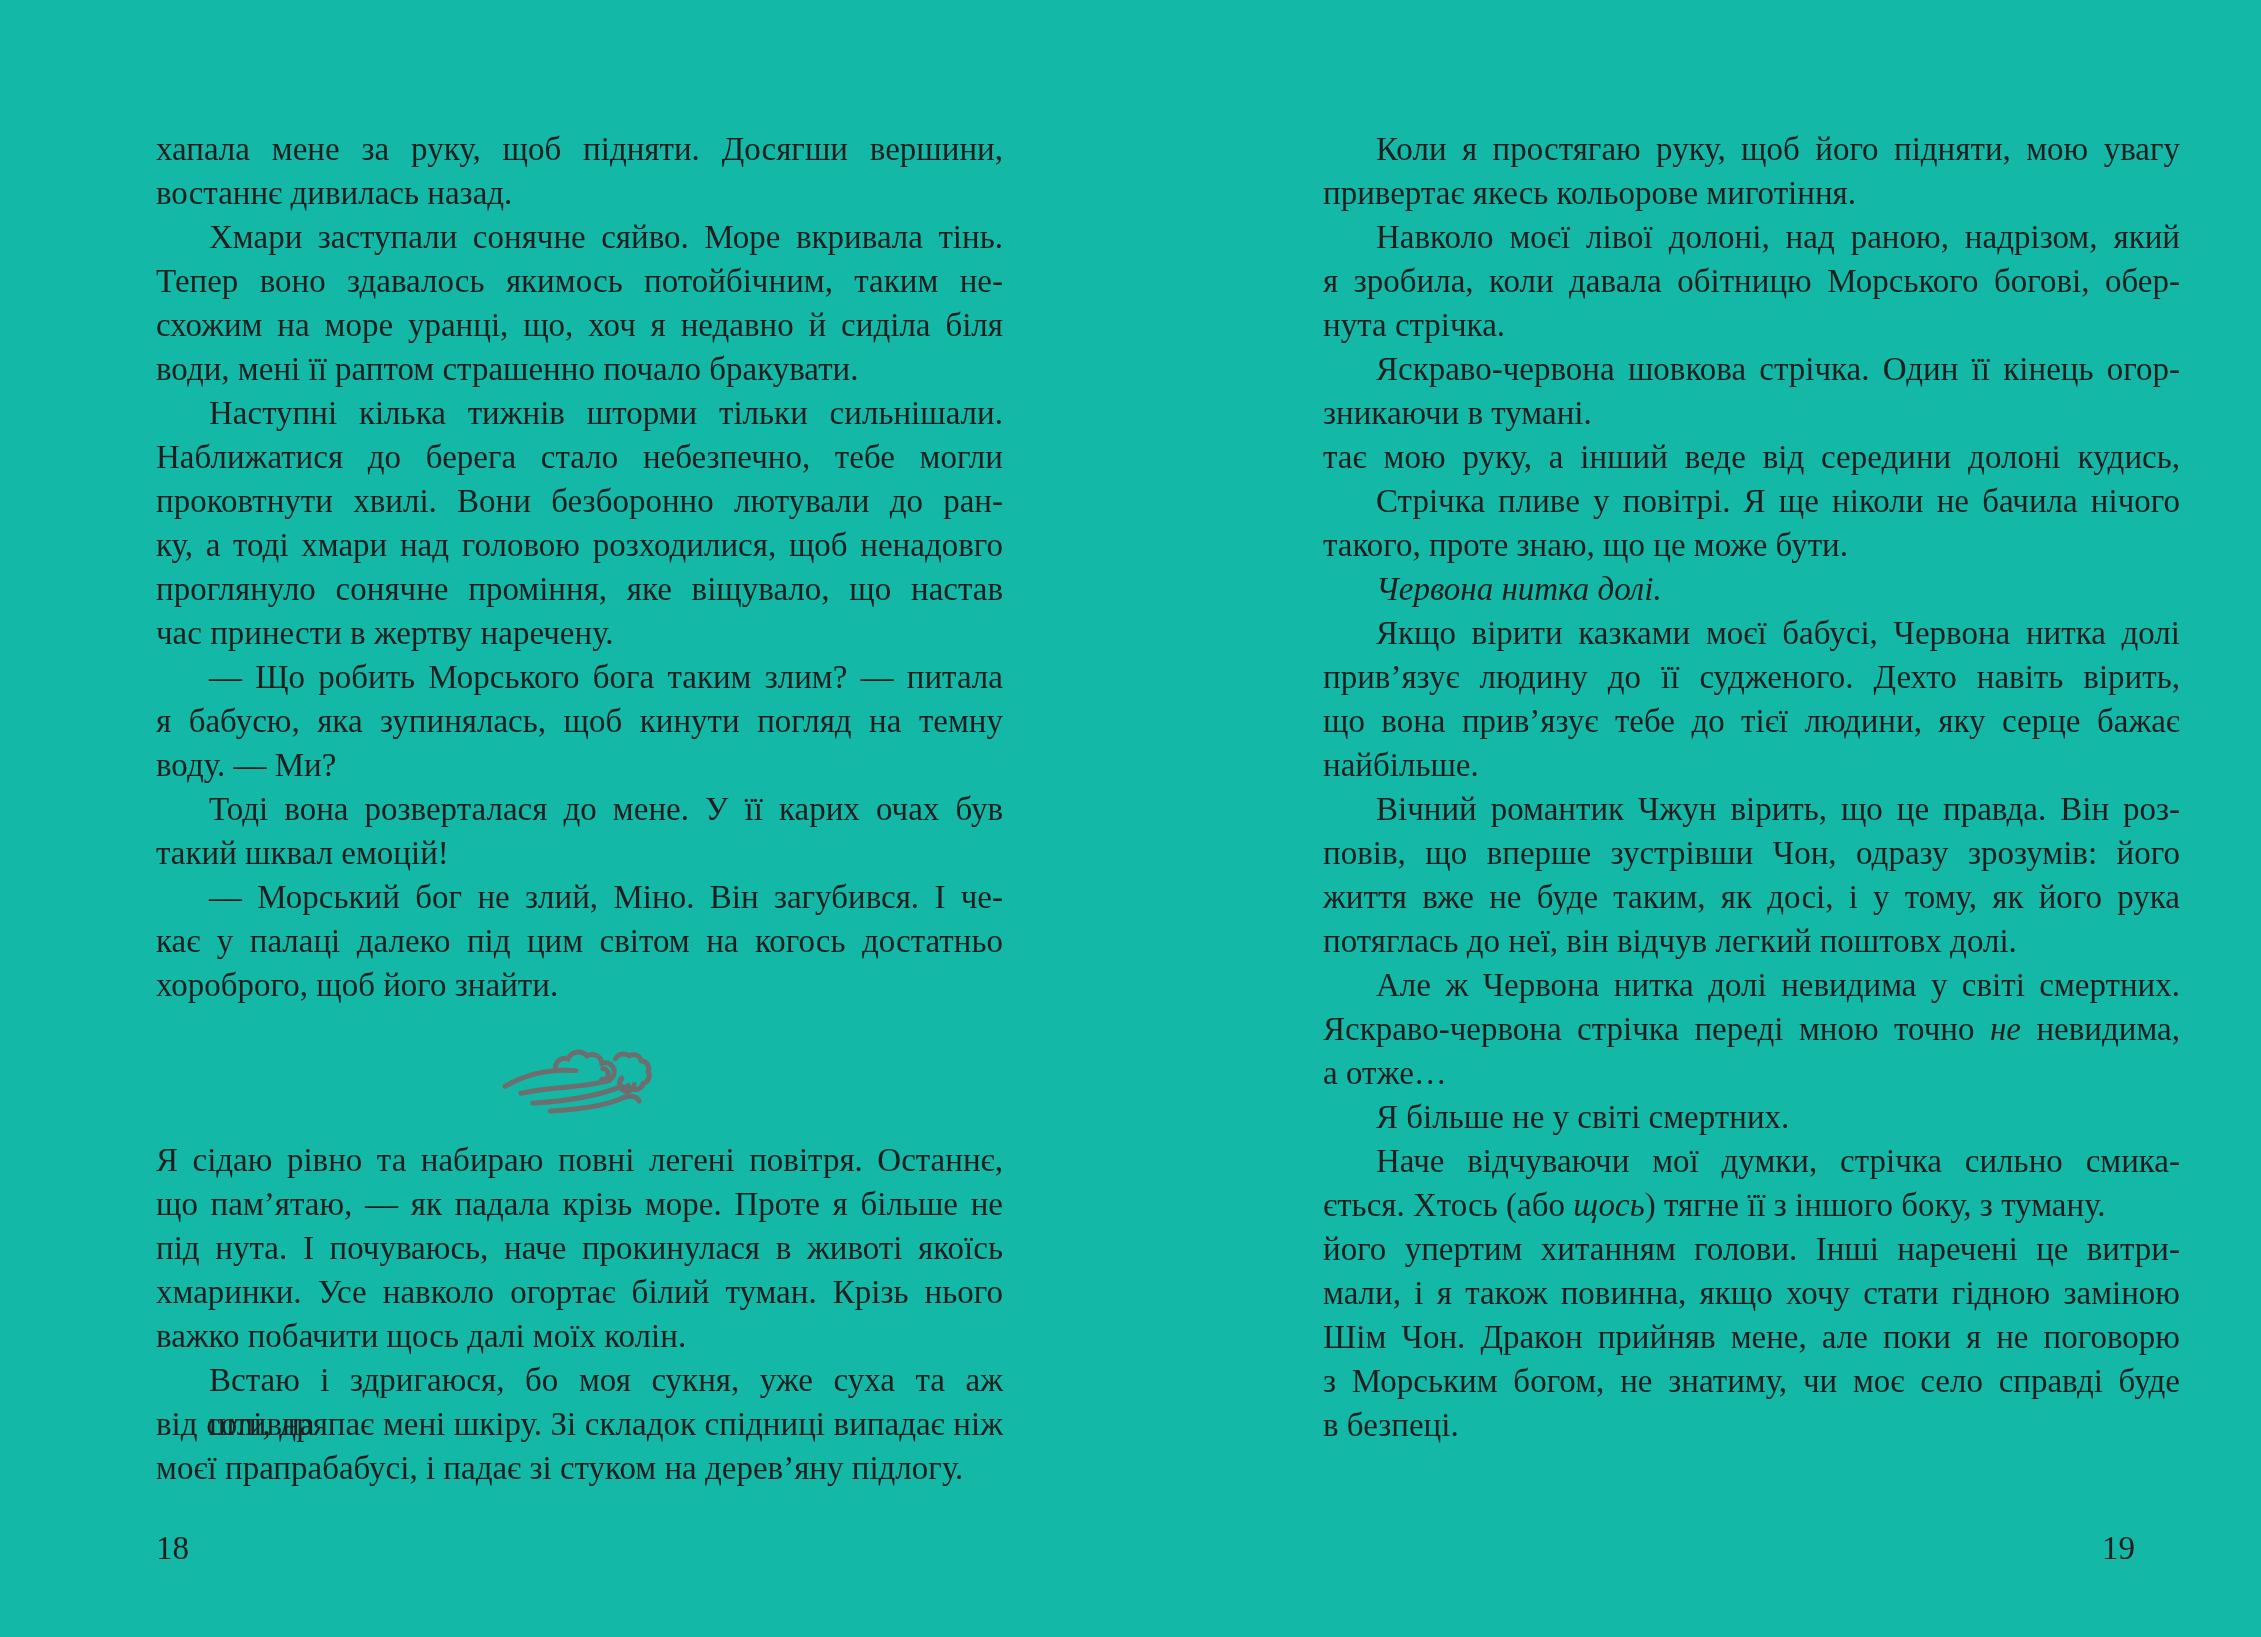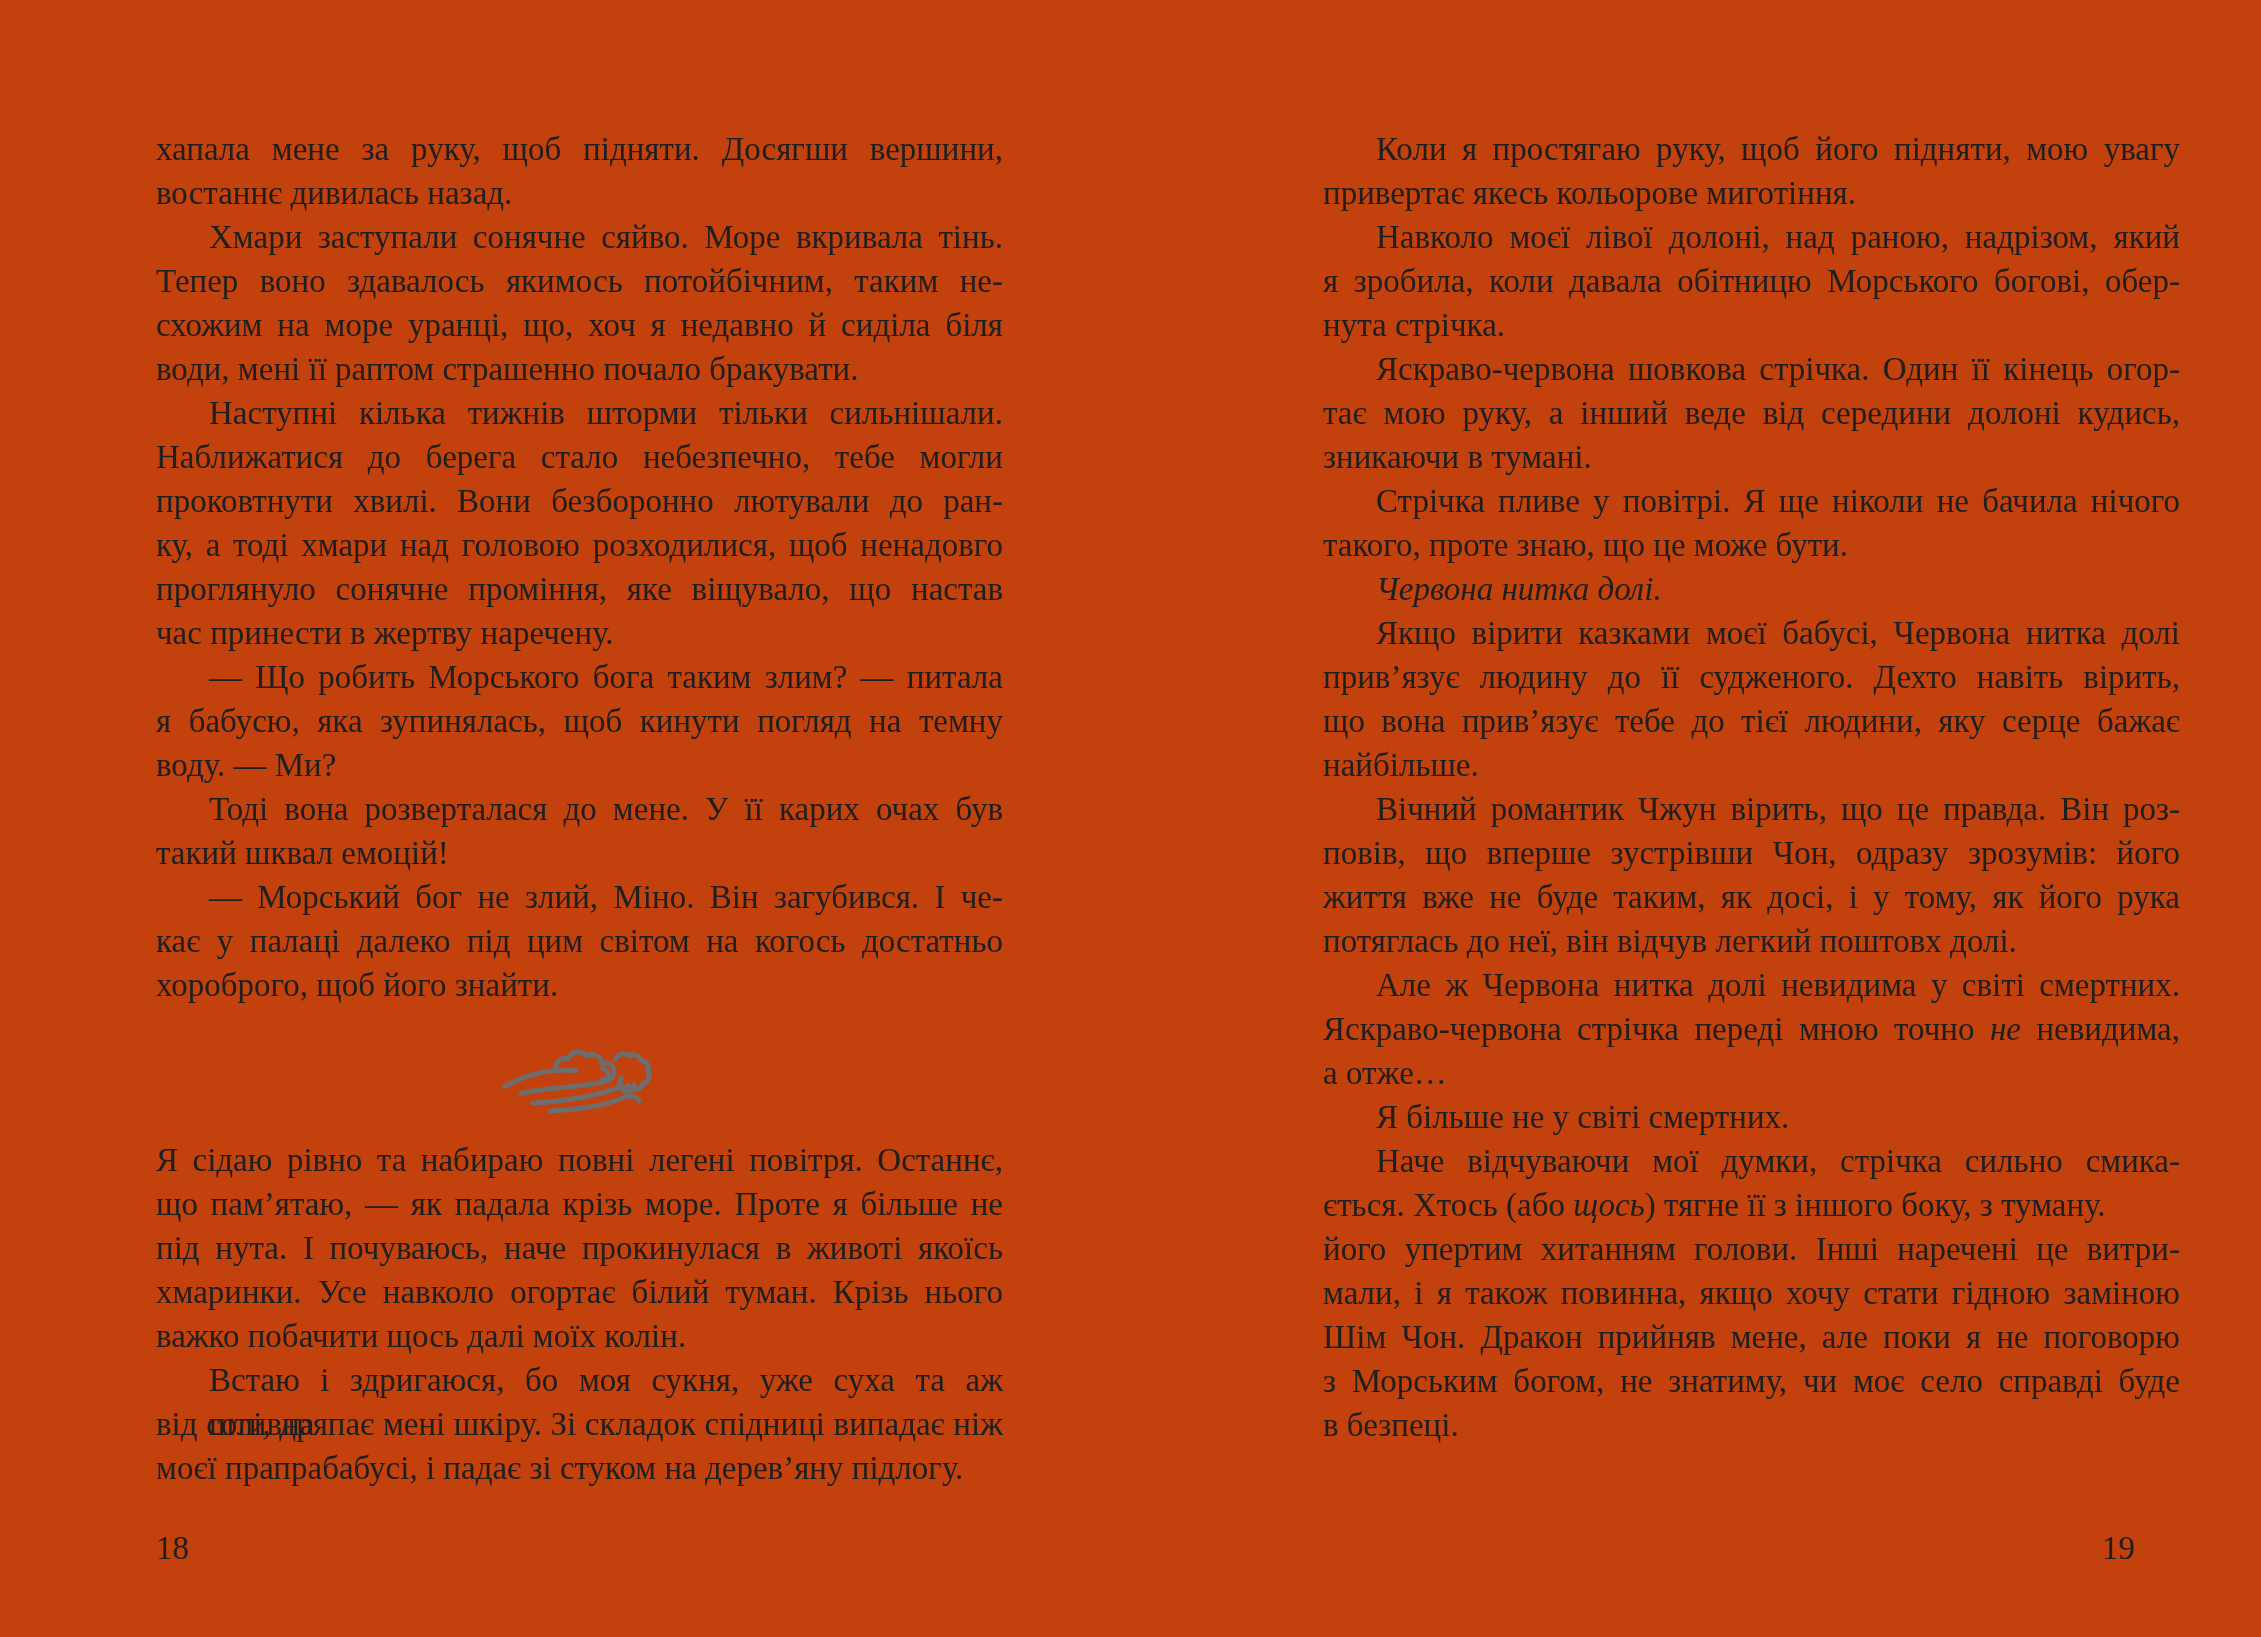--- a/index.html
+++ b/index.html
@@ -11,21 +11,21 @@
     width: 2261px;
     height: 1638px;
     position: relative;
     overflow: hidden;
     font-family: "Liberation Serif", "DejaVu Serif", serif;
     color: #1f1f1f;
   }
   .spread {
     position: absolute;
     inset: 0;
-    background: #c2410c;
+    background: #14b8a6;
   }
   .page {
     position: absolute;
     top: 0;
     height: 100%;
   }
   .page-left  { left: 0;      width: 1131px; }
   .page-right { left: 1131px; width: 1131px; }
 
   .text-column {
@@ -117,22 +117,22 @@
     <div class="page-number pn-left">18</div>
   </section>
   <section class="page page-right">
     <div class="text-column" id="right-col">
         <div class="line indent">Коли я простягаю руку, щоб його підняти, мою увагу</div>
         <div class="line last">привертає якесь кольорове миготіння.</div>
         <div class="line indent">Навколо моєї лівої долоні, над раною, надрізом, який</div>
         <div class="line">я зробила, коли давала обітницю Морського богові, обер-</div>
         <div class="line last">нута стрічка.</div>
         <div class="line indent">Яскраво-червона шовкова стрічка. Один її кінець огор-</div>
+        <div class="line last">зникаючи в тумані.</div>
         <div class="line">тає мою руку, а інший веде від середини долоні кудись,</div>
-        <div class="line last">зникаючи в тумані.</div>
         <div class="line indent">Стрічка пливе у повітрі. Я ще ніколи не бачила нічого</div>
         <div class="line last">такого, проте знаю, що це може бути.</div>
         <div class="line indent last"><i>Червона нитка долі.</i></div>
         <div class="line indent">Якщо вірити казками моєї бабусі, Червона нитка долі</div>
         <div class="line">прив’язує людину до її судженого. Дехто навіть вірить,</div>
         <div class="line">що вона прив’язує тебе до тієї людини, яку серце бажає</div>
         <div class="line last">найбільше.</div>
         <div class="line indent">Вічний романтик Чжун вірить, що це правда. Він роз-</div>
         <div class="line">повів, що вперше зустрівши Чон, одразу зрозумів: його</div>
         <div class="line">життя вже не буде таким, як досі, і у тому, як його рука</div>

